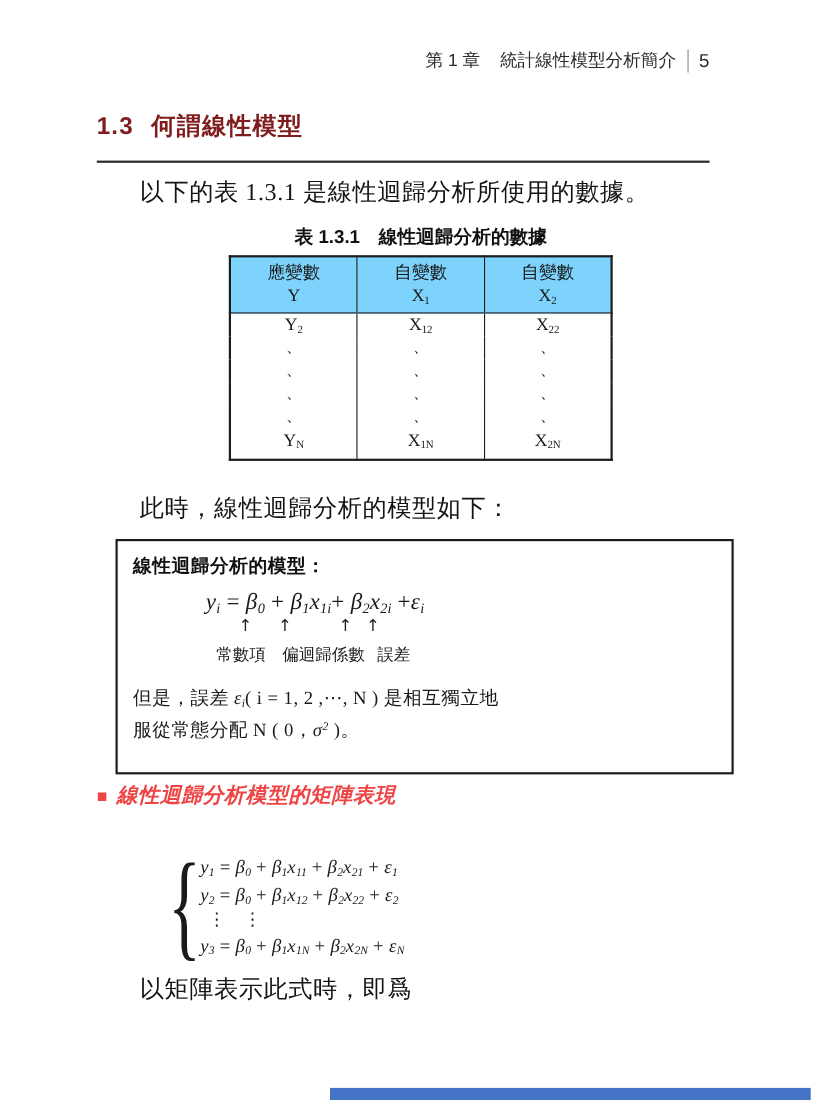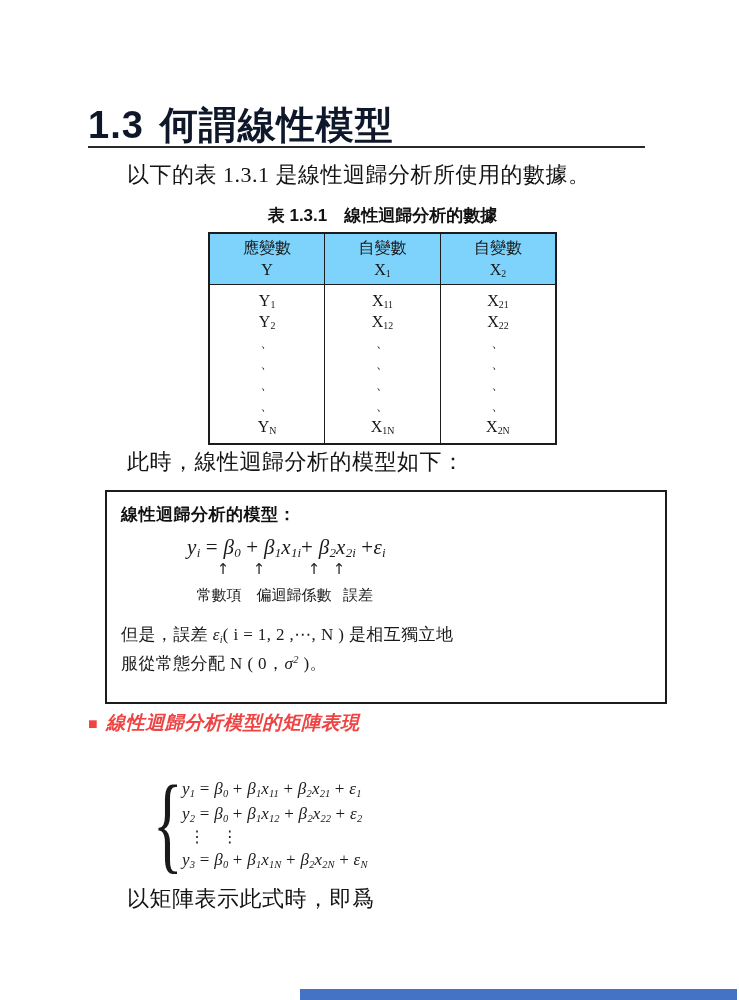--- a/index.html
+++ b/index.html
@@ -16,21 +16,21 @@
     font-size:16px;color:#2b2b2b;
   }
   .runhead .chapter{margin-right:18px;}
   .runhead .vdiv{width:1px;height:21px;background:#8a8a8a;margin:0 10px;}
   .runhead .pageno{font-size:17px;}
 
   
   .h1{
     position:absolute;top:100px;left:88px;right:106px;
     font-family:"Liberation Sans","DejaVu Sans",sans-serif;
-    font-weight:bold;font-size:38px;letter-spacing:1px;color:#0f172a;
+    font-weight:bold;font-size:22px;letter-spacing:1px;color:#7f1d1d;
   }
   .h1 .num{margin-right:16px;}
   .h1rule{position:absolute;top:146px;left:88px;width:557px;height:2px;background:#2a2a2a;}
 
   .para{position:absolute;left:127px;font-size:22px;color:#141414;letter-spacing:.5px;}
   .p-intro{top:160px;}
   .p-model{top:447px;}
   .p-formula{top:744px;}
   .p-matrix{top:884px;}
 
@@ -100,20 +100,26 @@
   .eqlines .dots{line-height:21px;padding-left:7px;font-size:16px;}
 
   
   .footbar{position:absolute;left:300px;right:2px;bottom:0;height:11px;}
 </style>
 </head>
 <body>
 
 <div class="page">
 
+  <div class="runhead">
+    <span class="chapter">第 1 章</span>
+    <span>統計線性模型分析簡介</span>
+    <span class="vdiv"></span>
+    <span class="pageno">5</span>
+  </div>
 
   <div class="h1">
     <span class="num">1.3</span><span>何謂線性模型</span>
   </div>
   <div class="h1rule"></div>
 
   <div class="para p-intro">以下的表 1.3.1 是線性迴歸分析所使用的數據。</div>
 
   <div class="tbl-caption">表 1.3.1　線性迴歸分析的數據</div>
 
@@ -128,25 +134,20 @@
           <span>自變數</span>
           <span class="hsym">X<sub>1</sub></span>
         </th>
         <th>
           <span>自變數</span>
           <span class="hsym">X<sub>2</sub></span>
         </th>
       </tr>
     </thead>
     <tbody>
-        <tr class="first">
-          <td>Y<sub>1</sub></td>
-          <td>X<sub>11</sub></td>
-          <td>X<sub>21</sub></td>
-        </tr>
         <tr>
           <td>Y<sub>2</sub></td>
           <td>X<sub>12</sub></td>
           <td>X<sub>22</sub></td>
         </tr>
         <tr>
           <td class="dotcell">、</td>
           <td class="dotcell">、</td>
           <td class="dotcell">、</td>
         </tr>

